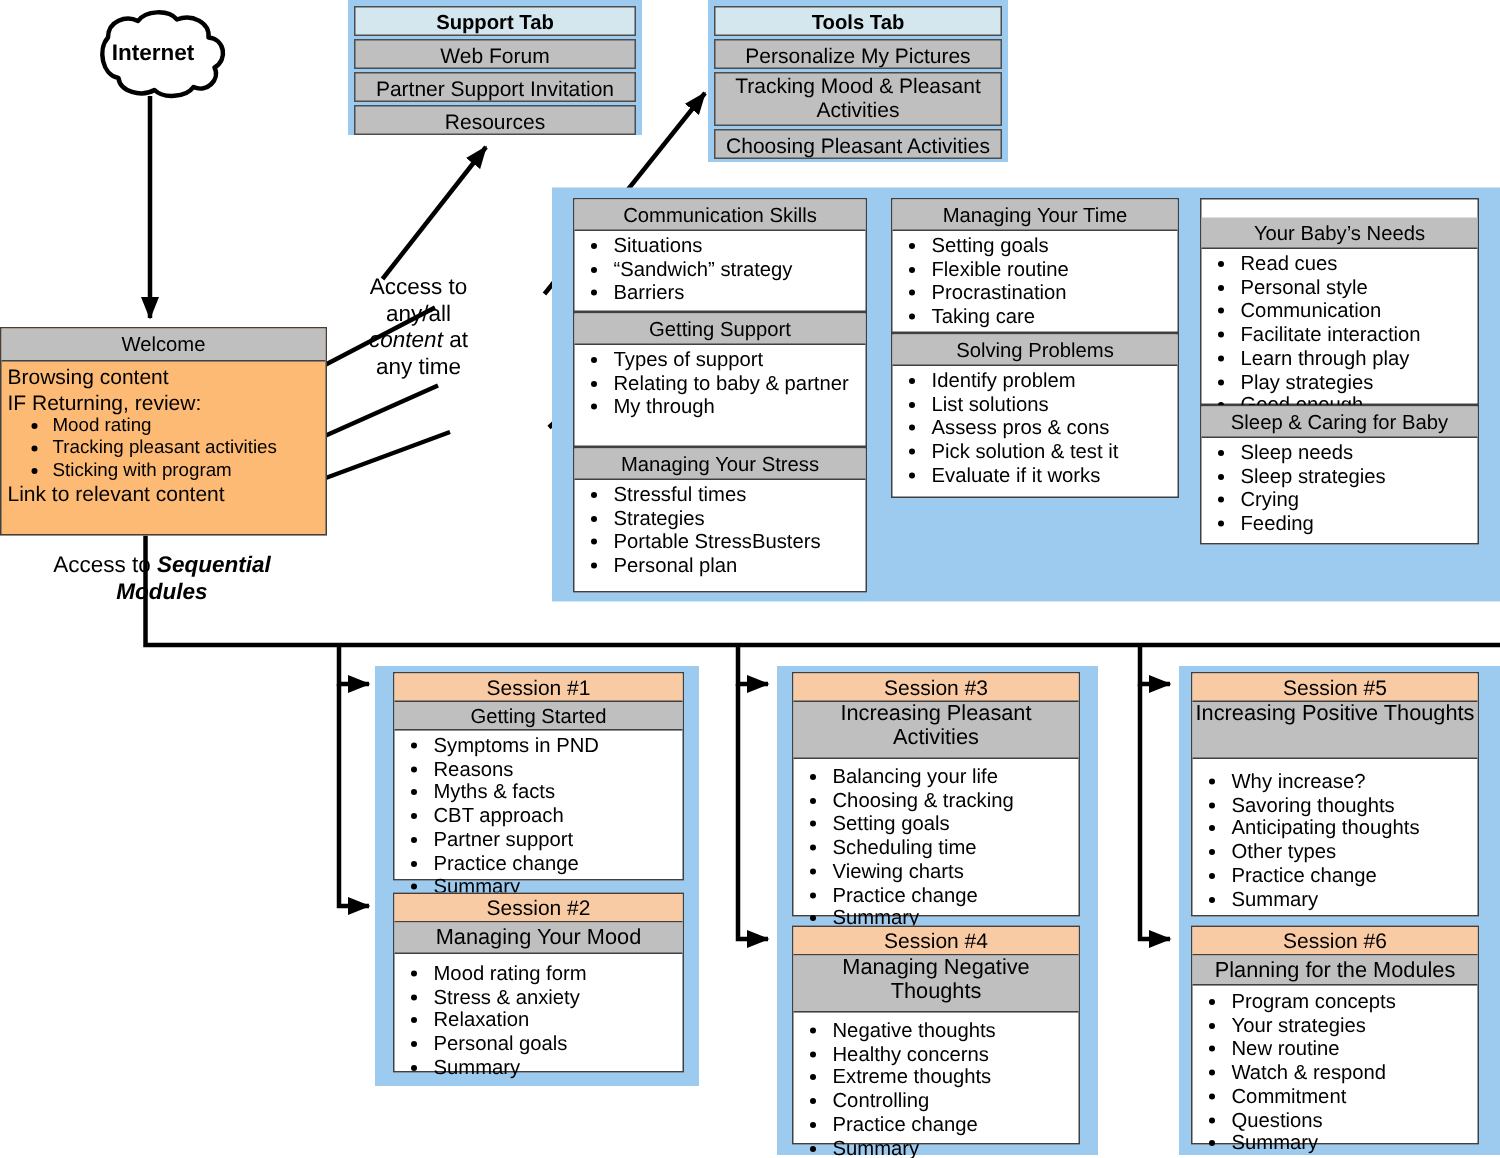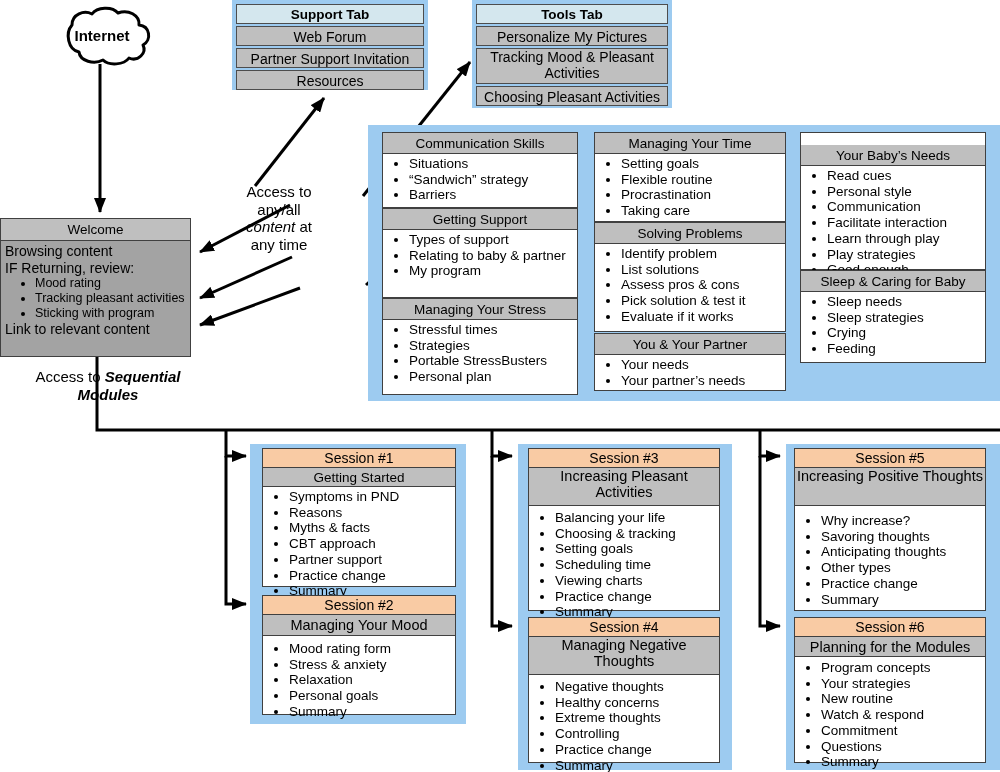--- a/index.html
+++ b/index.html
@@ -19,22 +19,22 @@
 
   
   .tabstack{position:absolute;background:#9dcbf0;box-sizing:border-box;padding:4px;}
   .tabstack .tabcell{box-sizing:border-box;border:1px solid #4d4d4d;background:#bfbfbf;
         text-align:center;font-size:14px;color:#000;line-height:1.12;margin-bottom:2px;
         padding:1px 2px 2px;}
   .tabstack .tabcell.head{background:#d4e7ee;font-weight:bold;font-size:13.5px;}
   .tabstack .tabcell:last-child{margin-bottom:0;}
 
   
-  #welcome-card{position:absolute;left:0;top:218px;width:191px;height:139px;
-     border:1px solid #404040;box-sizing:border-box;background:#a3a3a3;}
+  #welcome-card{position:absolute;left:0;top:218px;width:218px;height:139px;
+     border:1px solid #404040;box-sizing:border-box;background:#fdba74;}
   #welcome-card .hdr{height:22px;line-height:20px;font-size:13.5px;}
   #welcome-card .wbody{padding:2px 0 0 4px;}
   #welcome-card .wline{font-size:14px;line-height:1.19;color:#000;}
   #welcome-card ul{margin:0;padding:0 2px 0 30px;list-style:disc;}
   #welcome-card ul li{font-size:12.5px;line-height:1.2;}
 
   
   .freetext{position:absolute;font-size:15px;color:#000;text-align:center;line-height:1.18;}
   .freetext i{font-style:italic;}
   .freetext b{font-weight:bold;font-style:italic;}
@@ -138,21 +138,21 @@
       <li>“Sandwich” strategy</li>
       <li>Barriers</li>
     </ul>
   </div>
 
   <div class="card" style="left:382px;top:208px;width:196px;height:90px;">
     <div class="hdr" style="height:21px;line-height:19px;">Getting Support</div>
     <ul class="items">
       <li>Types of support</li>
       <li>Relating to baby &amp; partner</li>
-      <li>My program</li>
+      <li>My through</li>
     </ul>
   </div>
 
   <div class="card" style="left:382px;top:298px;width:196px;height:97px;">
     <div class="hdr" style="height:21px;line-height:19px;">Managing Your Stress</div>
     <ul class="items">
       <li>Stressful times</li>
       <li>Strategies</li>
       <li>Portable StressBusters</li>
       <li>Personal plan</li>
@@ -173,27 +173,20 @@
     <div class="hdr" style="height:21px;line-height:19px;">Solving Problems</div>
     <ul class="items">
       <li>Identify problem</li>
       <li>List solutions</li>
       <li>Assess pros &amp; cons</li>
       <li>Pick solution &amp; test it</li>
       <li>Evaluate if it works</li>
     </ul>
   </div>
 
-  <div class="card" style="left:594px;top:333px;width:192px;height:58px;">
-    <div class="hdr" style="height:21px;line-height:19px;">You &amp; Your Partner</div>
-    <ul class="items">
-      <li>Your needs</li>
-      <li>Your partner’s needs</li>
-    </ul>
-  </div>
 
   <div class="card" style="left:800px;top:132px;width:186px;height:138px;">
     <div class="hdr" style="height:21px;line-height:19px;margin-top:12px;">Your Baby’s Needs</div>
     <ul class="items">
       <li>Read cues</li>
       <li>Personal style</li>
       <li>Communication</li>
       <li>Facilitate interaction</li>
       <li>Learn through play</li>
       <li>Play strategies</li>

